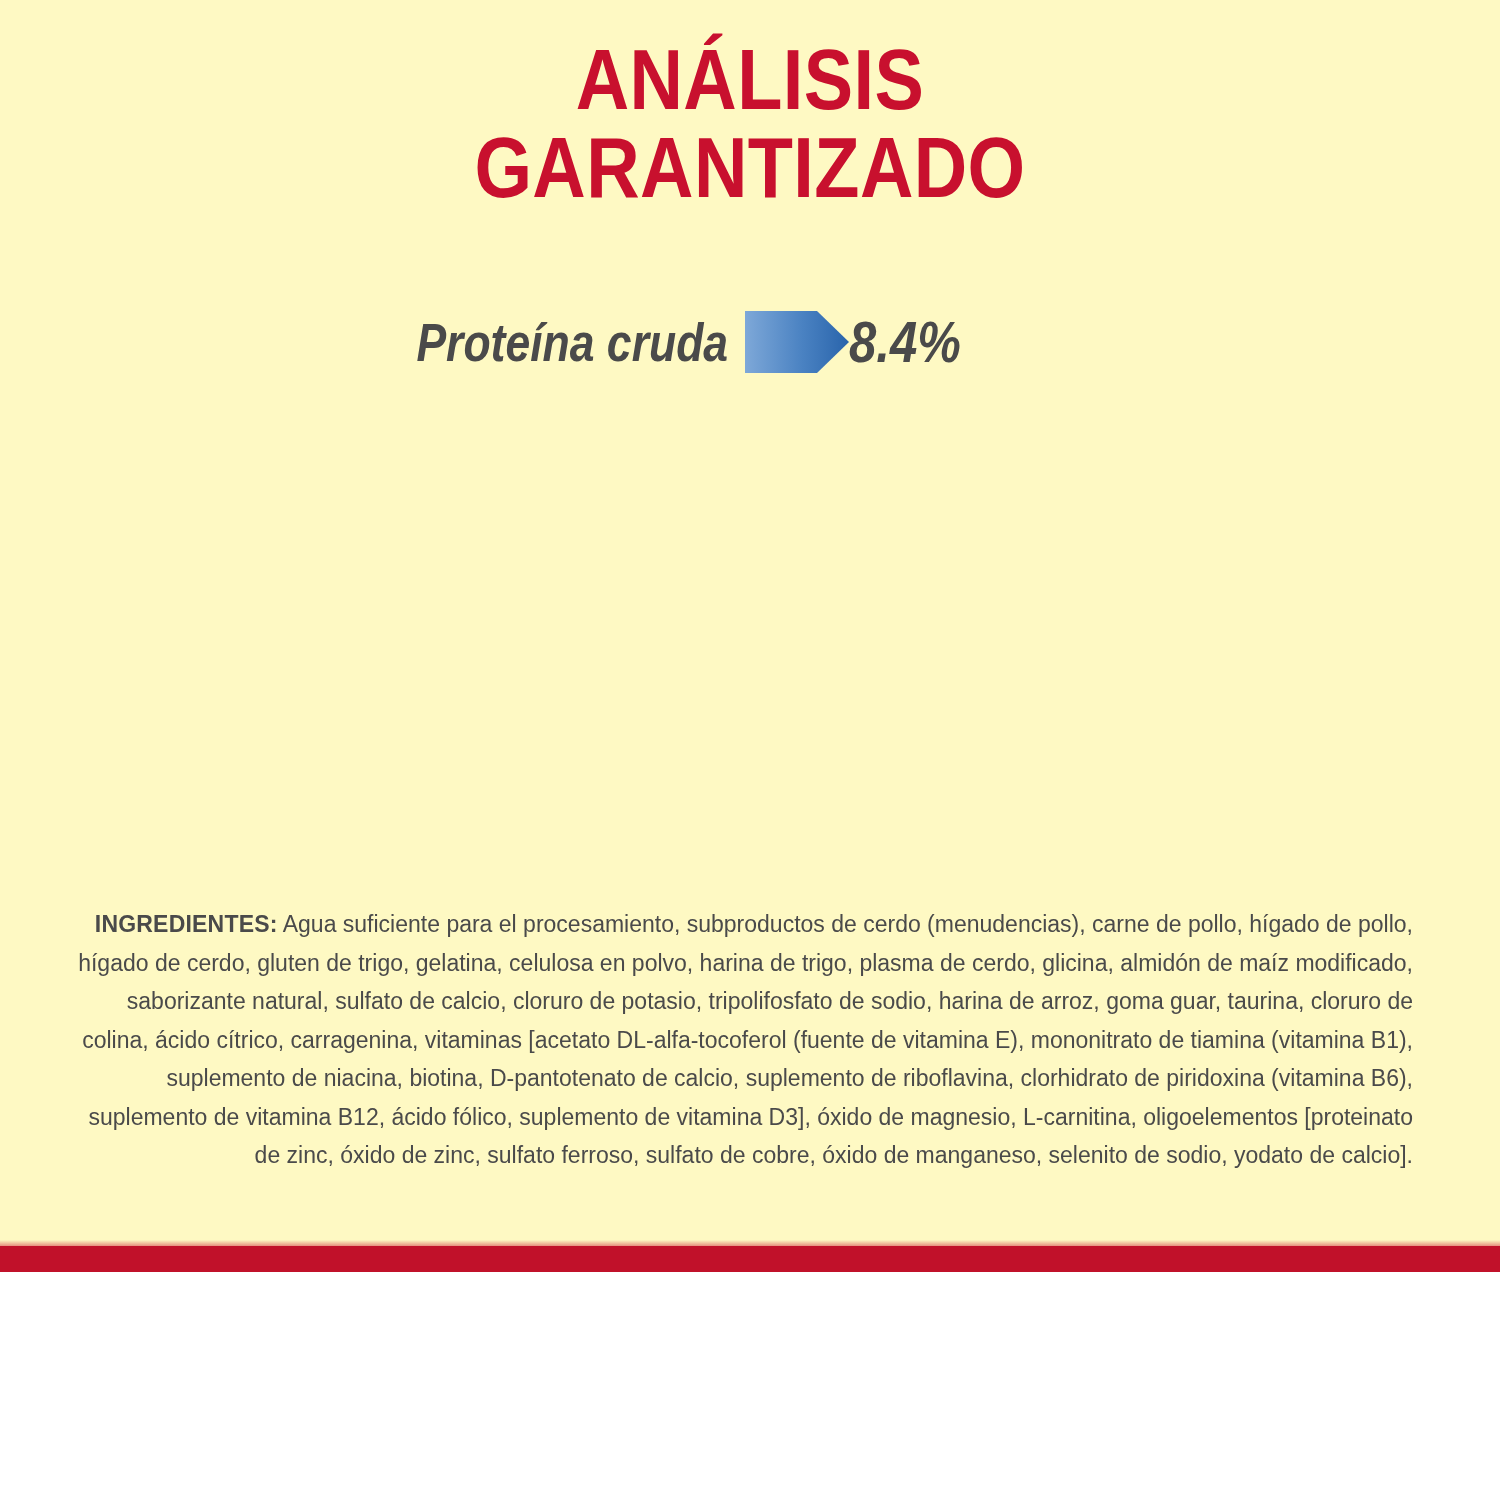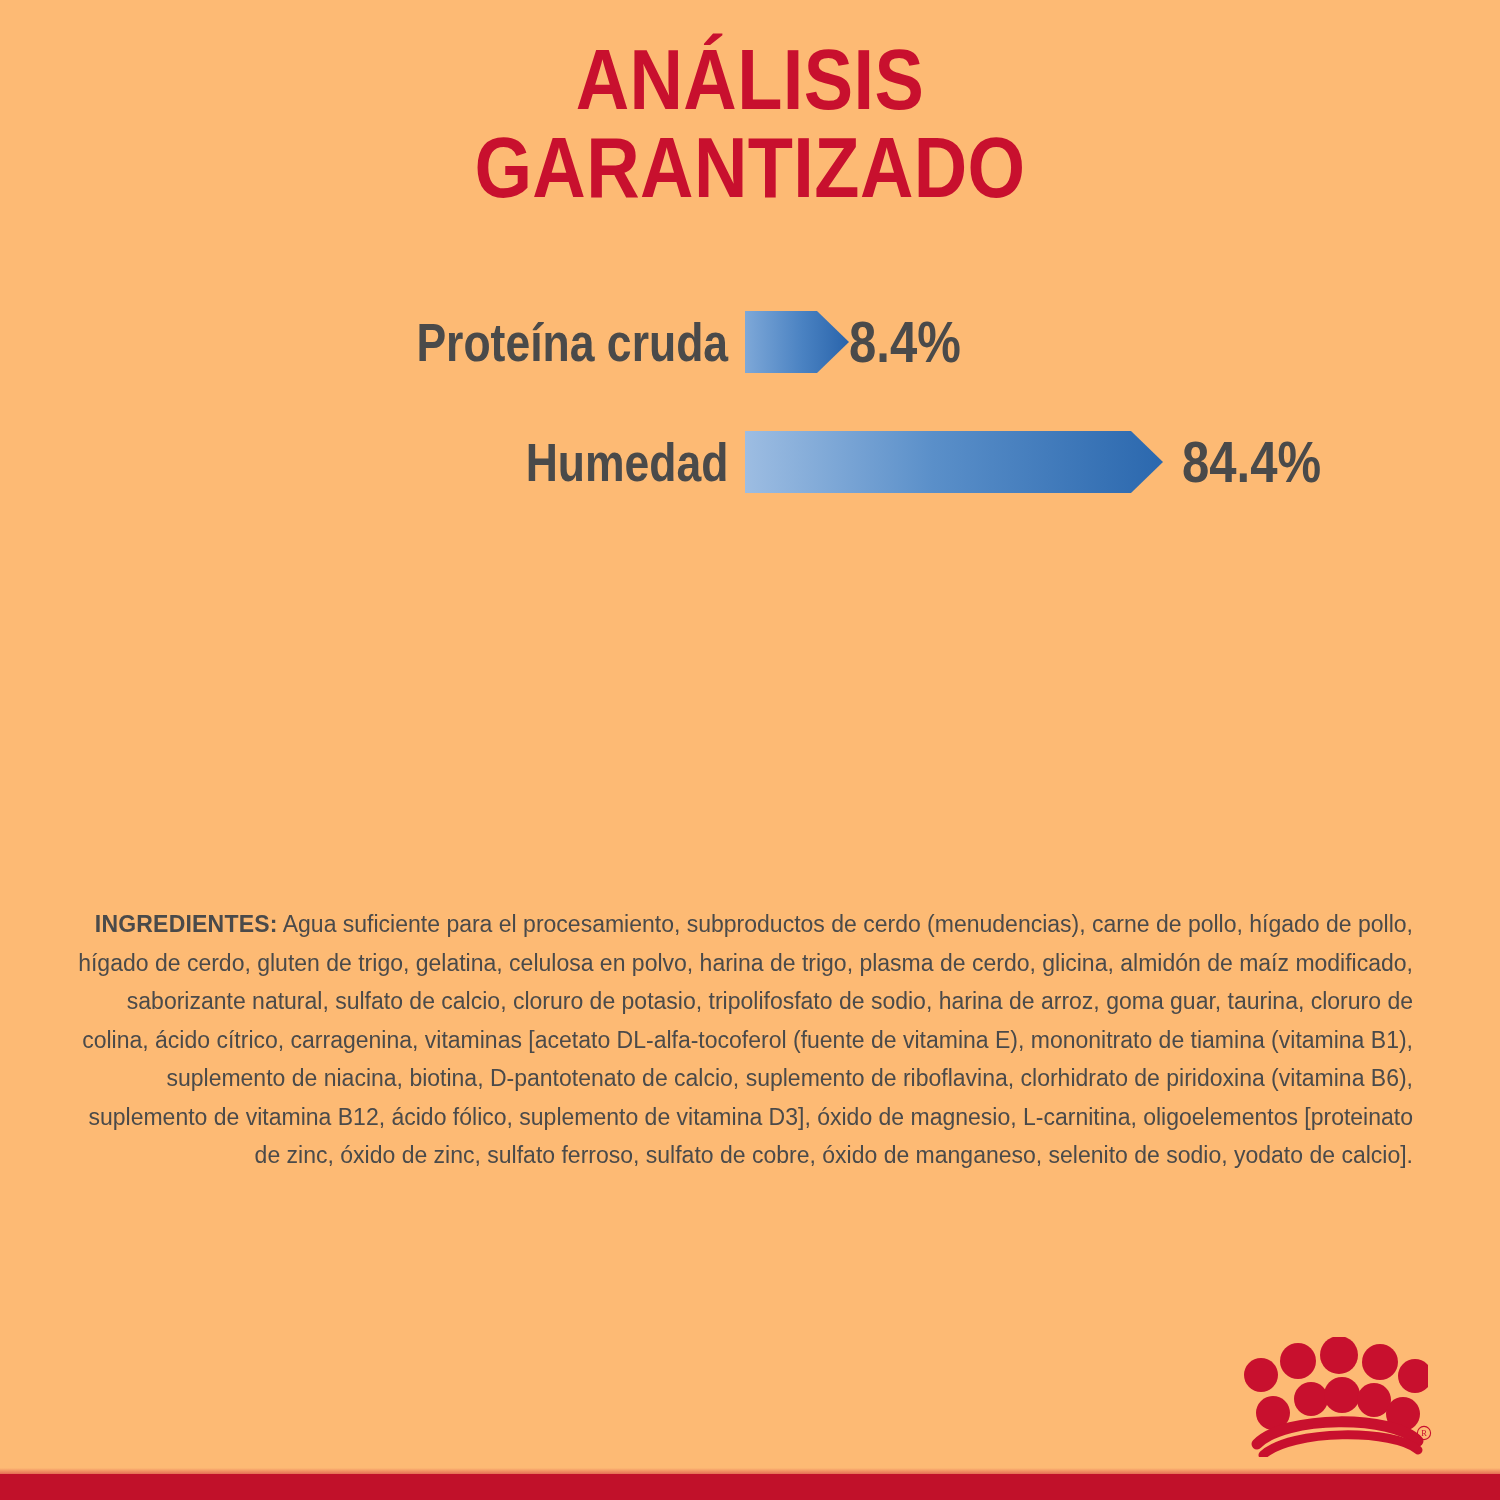--- a/index.html
+++ b/index.html
@@ -7,22 +7,22 @@
     margin: 0;
     padding: 0;
     background: #ffffff;
   }
   body {
     font-family: "Liberation Sans", sans-serif;
   }
   .page {
     position: relative;
     width: 1500px;
-    height: 1500px;
-    background: #fdba74;
+    height: 1272px;
+    background: #fef9c3;
     overflow: hidden;
   }
 
   
   .title-block {
     position: absolute;
     left: 0;
     top: 36px;
     width: 1500px;
     text-align: center;
@@ -38,20 +38,21 @@
     transform-origin: center center;
     white-space: nowrap;
   }
 
   
   .analysis {
     position: absolute;
     left: 0;
     top: 282px;
     width: 1500px;
+    font-style: italic;
   }
   .ga-row {
     position: relative;
     height: 120px;
     width: 1500px;
   }
   .ga-label {
     position: absolute;
     right: 772px;           
     top: 50%;
@@ -161,36 +162,20 @@
             </linearGradient>
           </defs>
           <polygon points="0,0 72,0 104,31 72,62 0,62" fill="url(#gradP)"></polygon>
         </svg>
       </div>
       <div class="ga-value" style="left:849px">8.4%</div>
     </div>
 
 
 
-    <div class="ga-row">
-      <div class="ga-label">Humedad</div>
-      <div class="ga-bar-wrap">
-        <svg class="ga-bar" width="418" height="62" viewBox="0 0 418 62" preserveAspectRatio="none">
-          <defs>
-            <linearGradient id="gradH" x1="0" y1="0" x2="1" y2="0">
-              <stop offset="0%" stop-color="#9dbde2"></stop>
-              <stop offset="45%" stop-color="#5a8fc9"></stop>
-              <stop offset="100%" stop-color="#2b68ae"></stop>
-            </linearGradient>
-          </defs>
-          <polygon points="0,0 386,0 418,31 386,62 0,62" fill="url(#gradH)"></polygon>
-        </svg>
-      </div>
-      <div class="ga-value" style="left:1182px">84.4%</div>
-    </div>
 
   </div>
 
   <div class="ingredients">
     <span class="heading">INGREDIENTES:</span><span> </span><span class="body-text">Agua suficiente para el procesamiento, subproductos de cerdo (menudencias), carne de pollo, hígado de pollo, hígado de cerdo, gluten de trigo, gelatina, celulosa en polvo, harina de trigo, plasma de cerdo, glicina, almidón de maíz modificado, saborizante natural, sulfato de calcio, cloruro de potasio, tripolifosfato de sodio, harina de arroz, goma guar, taurina, cloruro de colina, ácido cítrico, carragenina, vitaminas [acetato DL-alfa-tocoferol (fuente de vitamina E), mononitrato de tiamina (vitamina B1), suplemento de niacina, biotina, D-pantotenato de calcio, suplemento de riboflavina, clorhidrato de piridoxina (vitamina B6), suplemento de vitamina B12, ácido fólico, suplemento de vitamina D3], óxido de magnesio, L-carnitina, oligoelementos [proteinato de zinc, óxido de zinc, sulfato ferroso, sulfato de cobre, óxido de manganeso, selenito de sodio, yodato de calcio].</span>
   </div>
 
   <div class="logo">
     <svg width="185" height="120" viewBox="0 0 185 120">
       <g fill="#c8102e">

